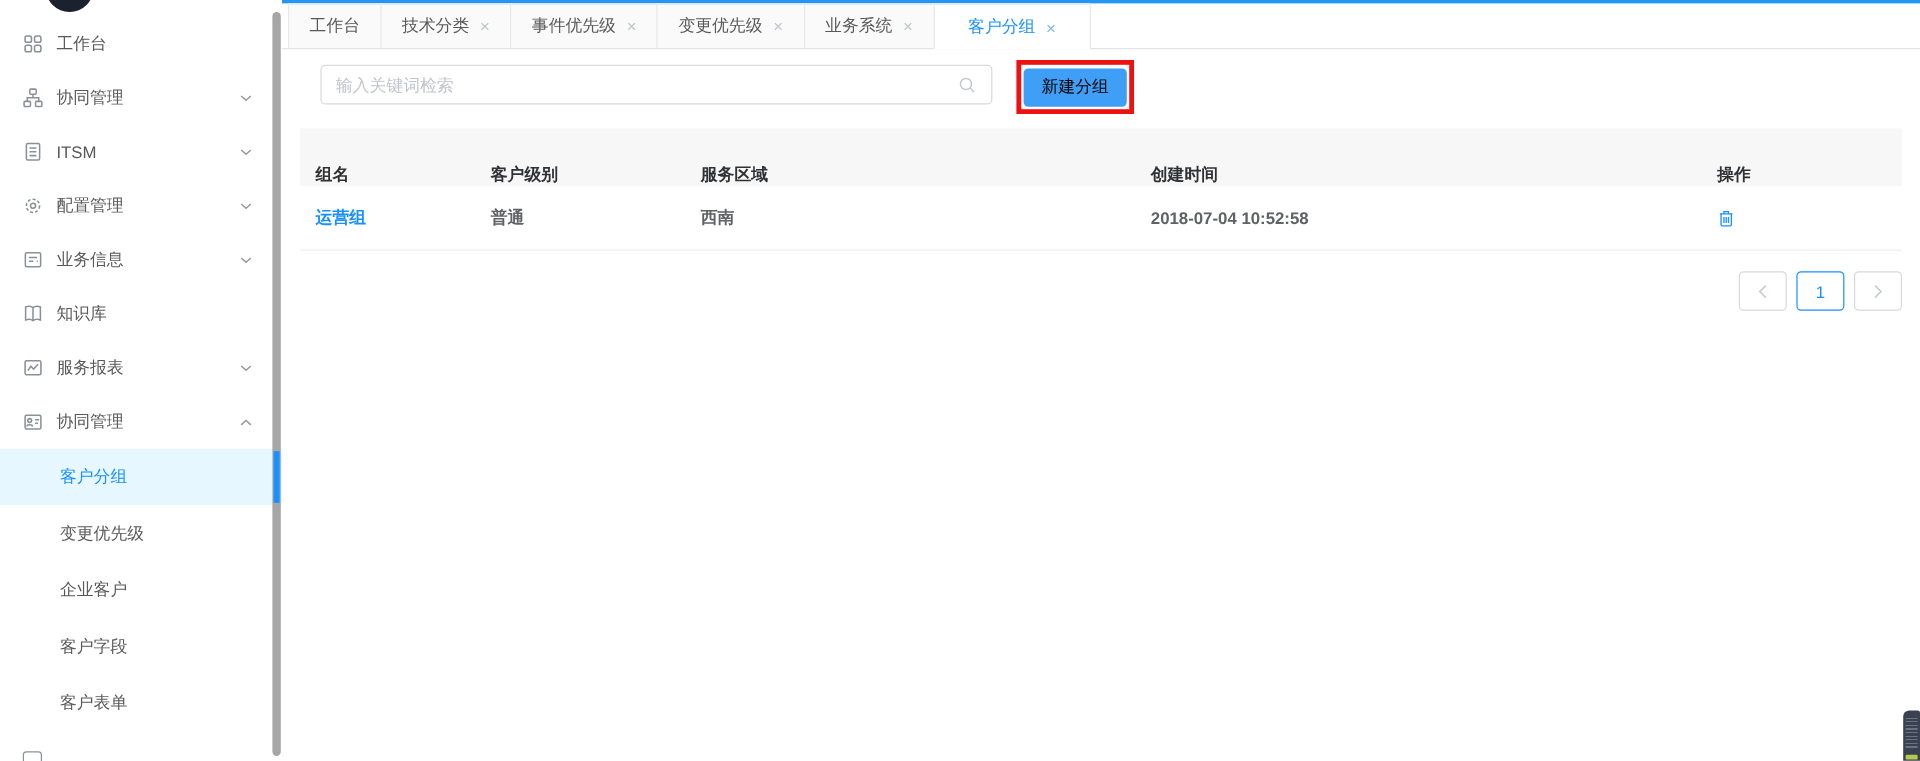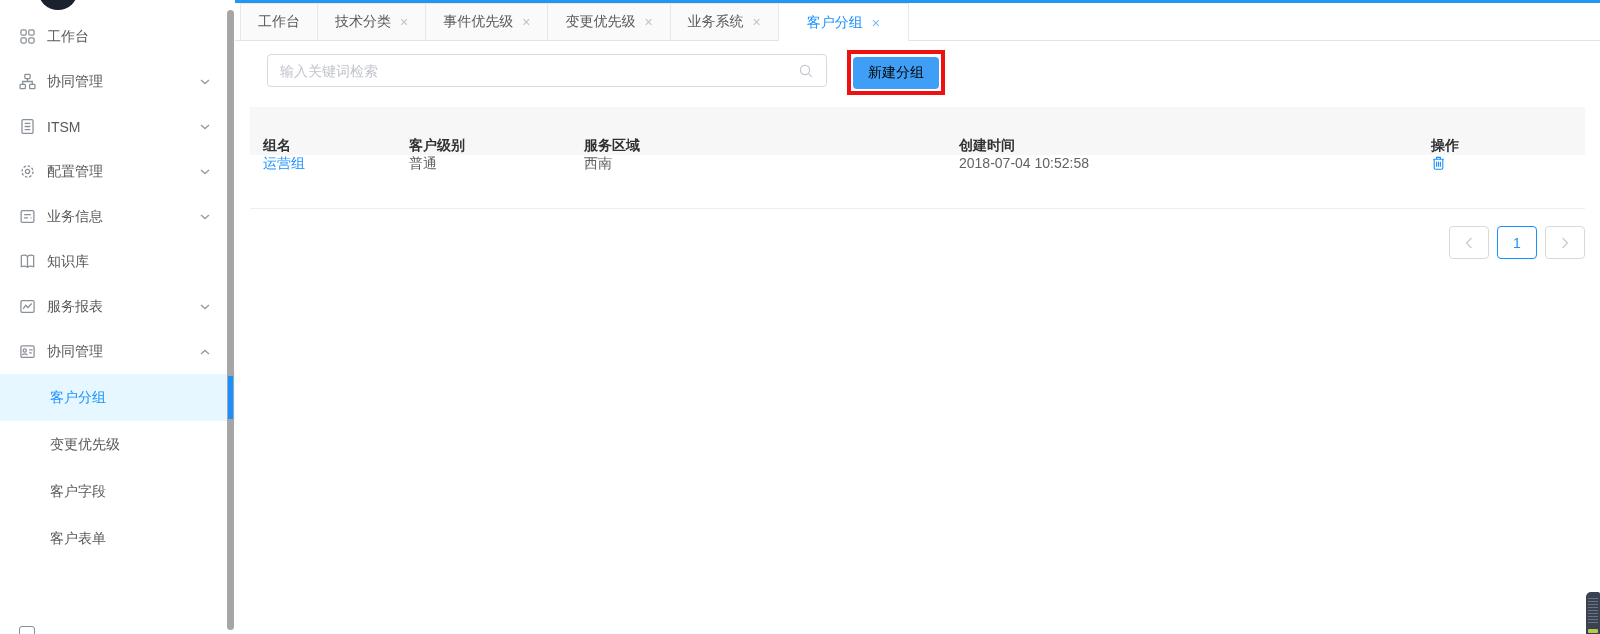--- a/index.html
+++ b/index.html
@@ -42,21 +42,21 @@
   .search input::placeholder{color:#c0c4cc;}
   .search .mag{margin-right:12px;display:flex;}
   .hl-box{position:absolute;left:612px;top:50px;width:98px;height:45px;border:4px solid #ee1111;
     display:flex;align-items:center;justify-content:center;}
   .btn-primary{width:86px;height:32px;background:#3f9ef5;border:none;border-radius:4px;color:#000000;
     font-size:14px;cursor:pointer;font-family:"Liberation Sans","DejaVu Sans",sans-serif;}
 
   
   .tbl{position:absolute;left:15px;top:107px;width:1335px;}
   .thead{display:flex;align-items:flex-end;height:48px;background:#f7f7f7;font-size:14px;font-weight:bold;color:#303133;}
-  .trow{display:flex;align-items:flex-start;height:54px;border-bottom:1px solid #ebeef5;font-size:14px;color:#606266;}
+  .trow{display:flex;align-items:center;height:54px;border-bottom:1px solid #ebeef5;font-size:14px;color:#606266;font-weight:bold;}
   .c{padding-left:13px;}
   .c1{width:146px;}.c2{width:175px;}.c3{width:375px;}.c4{width:472px;}.c5{flex:1;}
   .link{color:#1890ff;cursor:pointer;}
   .trash{display:flex;cursor:pointer;width:16px;}
 
   
   .pager{position:absolute;right:15px;top:226px;display:flex;gap:8px;}
   .pg{width:40px;height:33px;border:1px solid #d9d9d9;border-radius:4px;background:#fff;
     display:flex;align-items:center;justify-content:center;font-size:14px;color:#c0c4cc;cursor:pointer;}
   .pg.cur{border-color:#1890ff;color:#1890ff;}
@@ -189,20 +189,23 @@
             <path d="M1 1l4 3.6L9 1"></path>
           </svg>
         </span>
     </div>
 
     <div class="sub-item active">
       <span>客户分组</span>
     </div>
     <div class="sub-item">
       <span>变更优先级</span>
+    </div>
+    <div class="sub-item">
+      <span>企业客户</span>
     </div>
     <div class="sub-item">
       <span>客户字段</span>
     </div>
     <div class="sub-item">
       <span>客户表单</span>
     </div>
   </div>
 
   <div class="partial-icon"></div>

